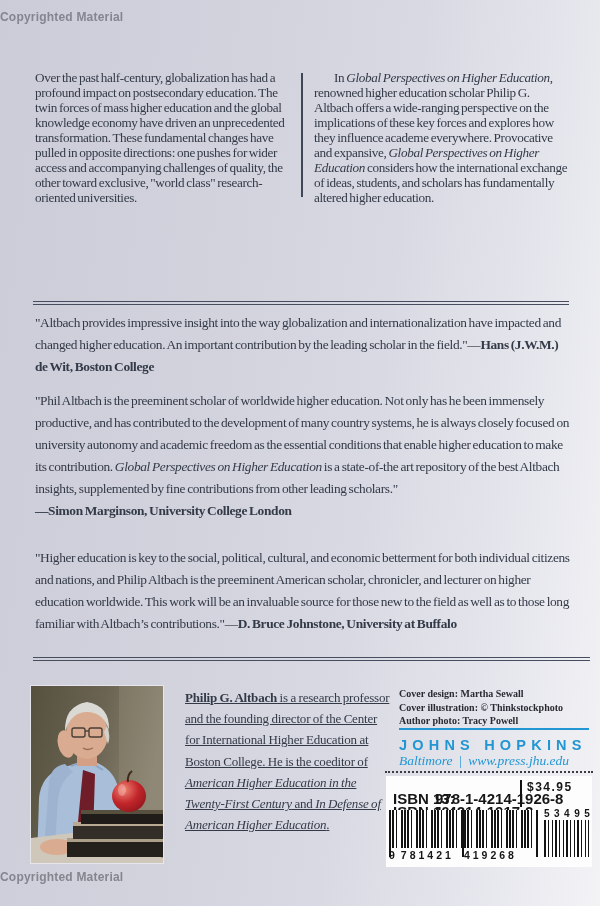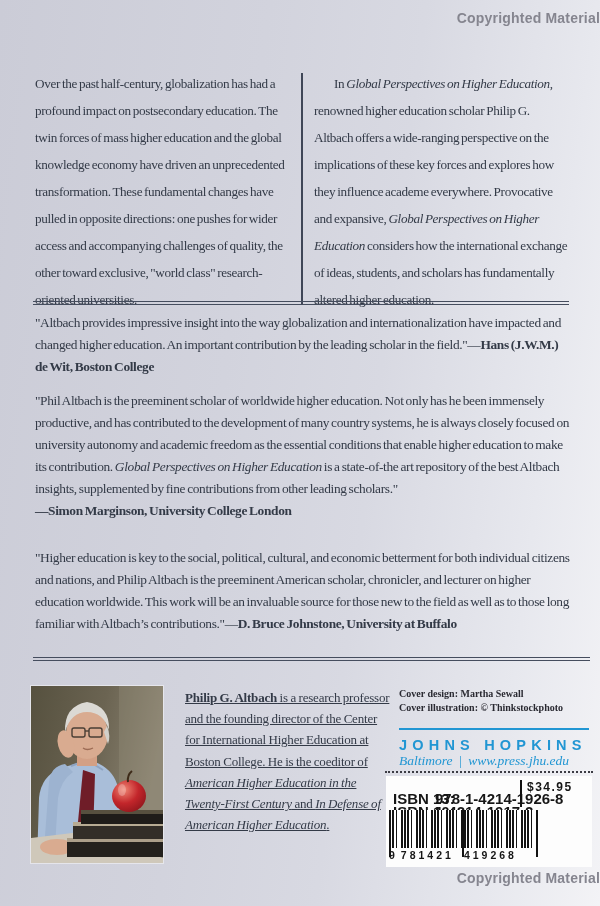--- a/index.html
+++ b/index.html
@@ -1,27 +1,27 @@
 <!DOCTYPE html>
 <html><head>
 <meta charset="utf-8">
 <style>
   html,body{margin:0;padding:0;background:#fff;}
   .cover{
     position:relative;width:600px;height:906px;overflow:hidden;
     background:linear-gradient(97deg,#cbccd7 0%,#d2d3dd 38%,#d8d9e2 60%,#e7e8ee 84%,#f3f3f6 100%);
     font-family:"Liberation Serif",serif;color:#333a47;
   }
-  .watermark{position:absolute;left:0;width:600px;text-align:right;
-    font-family:"Liberation Sans",sans-serif;font-size:14px;font-weight:600;color:#85858f;letter-spacing:.2px;}
+  .watermark{position:absolute;left:0;width:600px;text-align:left;
+    font-family:"Liberation Sans",sans-serif;font-size:12px;font-weight:600;color:#85858f;letter-spacing:.2px;}
   .wm-top{top:10px}
   .wm-bottom{top:870px}
 
   .intro{position:absolute;left:35px;top:70px;width:536px;display:flex;}
-  .intro .col{width:255px;font-size:13.2px;line-height:27px;letter-spacing:-.35px;word-spacing:-1px;}
+  .intro .col{width:255px;font-size:13.2px;line-height:15px;letter-spacing:-.35px;word-spacing:-1px;}
   .intro .col-right{text-indent:20px;}
   .col-divider{width:2px;background:#3f4657;margin:3px 11px 8px 11px;}
 
   .rule{position:absolute;left:33px;height:2px;border-top:1.5px solid #454d5e;border-bottom:1.5px solid #454d5e;}
   .rule-1{top:301px;width:536px;}
   .rule-2{top:657px;width:557px;}
 
   .quote{position:absolute;left:35px;width:537px;font-size:13.4px;line-height:22px;letter-spacing:-.35px;word-spacing:-1px;}
   .q1{top:312px}
   .q2{top:390px}
@@ -145,20 +145,21 @@
       <path d="M97,96 Q96,89 101,85" stroke="#3d2a18" stroke-width="2" fill="none"></path>
       <ellipse cx="91" cy="104" rx="4" ry="6" fill="#ffffff" opacity="0.25"></ellipse>
     </svg>
   </div>
 
   <div class="bio"><span class="b">Philip G. Altbach</span><span> is a research professor and the founding director of the Center for International Higher Education at Boston College. He is the coeditor of </span><span class="i">American Higher Education in the Twenty-First Century</span><span> and </span><span class="i">In Defense of American Higher Education</span><span>.</span></div>
 
   <div class="credits">
     <div>Cover design: Martha Sewall</div>
     <div>Cover illustration: © Thinkstockphoto</div>
+    <div>Author photo: Tracy Powell</div>
   </div>
 
   <div class="blue-rule"></div>
   <div class="pub-name">JOHNS HOPKINS</div>
   <div class="pub-tagline">
     <span>Baltimore</span><span class="sep">|</span><span>www.press.jhu.edu</span>
   </div>
   <div class="dotted-rule"></div>
 
   <div class="isbn-box">
@@ -175,17 +176,21 @@
         <span class="guard g2"></span>
         <span class="guard g3"></span>
       </div>
       <div class="ean-digits">
         <span class="lead">9</span>
         <span class="grp">781421</span>
         <span class="grp">419268</span>
       </div>
     </div>
 
+    <div class="addon">
+      <div class="addon-digits">53495</div>
+      <div class="addon-bars"></div>
+    </div>
   </div>
 
   <div class="watermark wm-bottom">Copyrighted Material</div>
 
 </div>
 
 </body></html>

